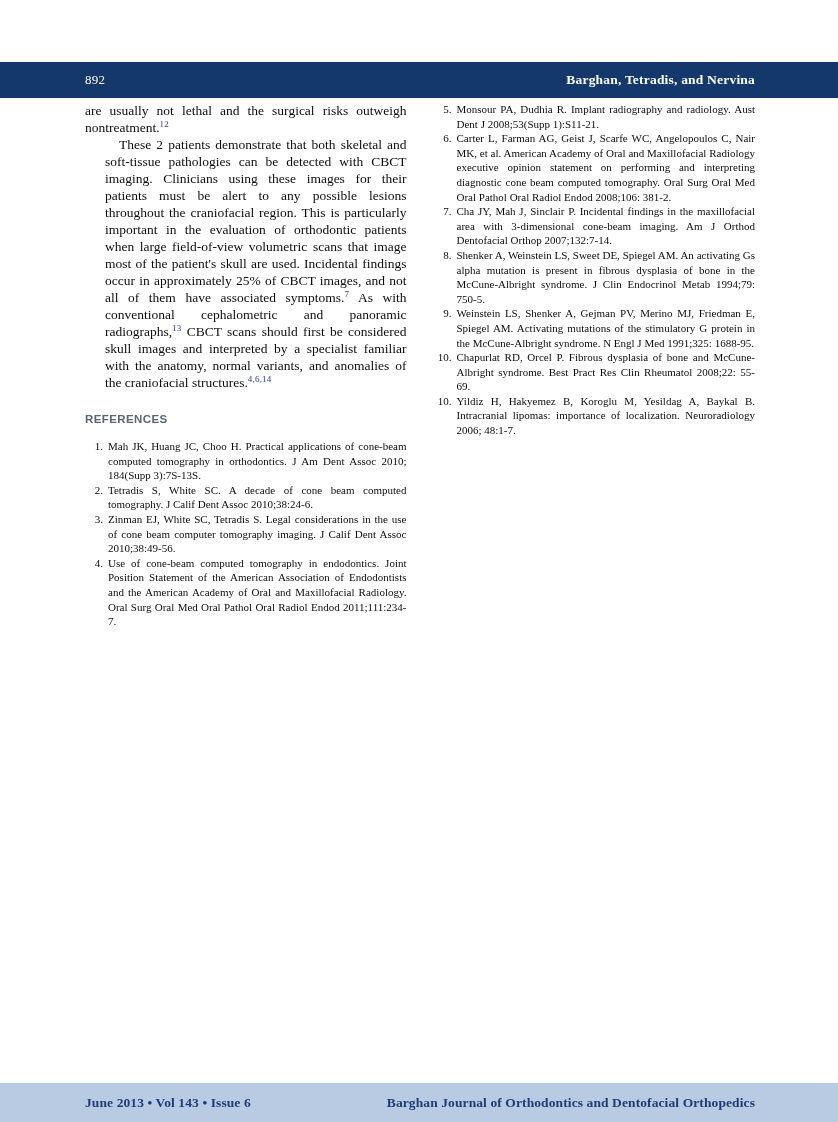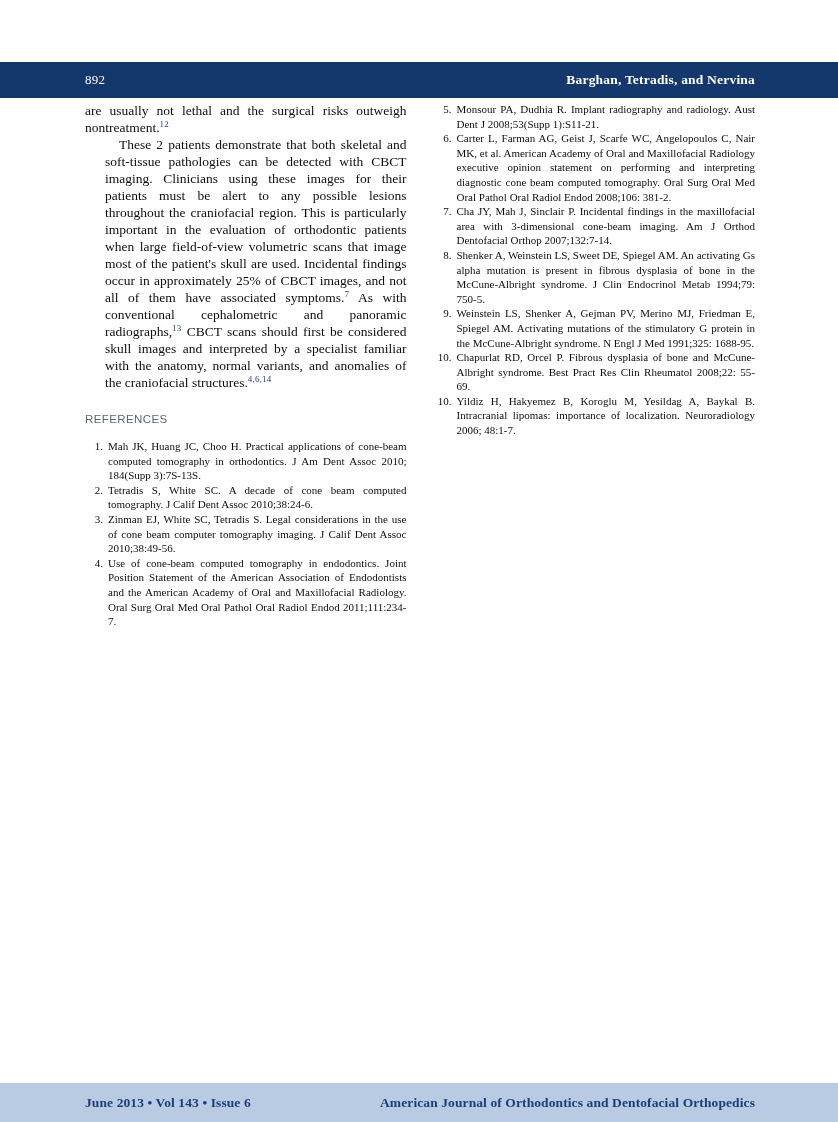--- a/index.html
+++ b/index.html
@@ -39,21 +39,21 @@
   .bodytext p.indent{text-indent:14px;margin-left:20px;}
   sup.cite{
     color:var(--cite-color,#27408f);
     font-size:9px;line-height:0;
     letter-spacing:.2px;
     cursor:pointer;
   }
   .refs-heading{
     margin:22px 0 14px 0;
     font-family:"Liberation Sans","DejaVu Sans",sans-serif;
-    font-size:11.5px;font-weight:normal;
+    font-size:11.5px;font-weight:bold;
     letter-spacing:.4px;
     color:var(--refs-heading-color,#5a6773);
   }
   .ref-list{margin:0;padding:0;list-style:none;}
   .ref-list li{
     display:flex;
     font-size:11px;line-height:14.6px;
     color:#0d0d10;
     margin:0;
   }
@@ -149,16 +149,16 @@
             <span class="ref-num">10.</span>
             <span class="ref-text">Yildiz H, Hakyemez B, Koroglu M, Yesildag A, Baykal B. Intracranial lipomas: importance of localization. Neuroradiology 2006; 48:1-7.</span>
           </li>
         </ol>
     </div>
 
   </div>
 
   <div class="footer-bar">
     <span class="issue-info">June 2013 • Vol 143 • Issue 6</span>
-    <span class="journal-name">American Journal of Orthodontics and Dentofacial Orthopedics</span>
+    <span class="journal-name">Barghan Journal of Orthodontics and Dentofacial Orthopedics</span>
   </div>
 
 </div>
 
 </body></html>

